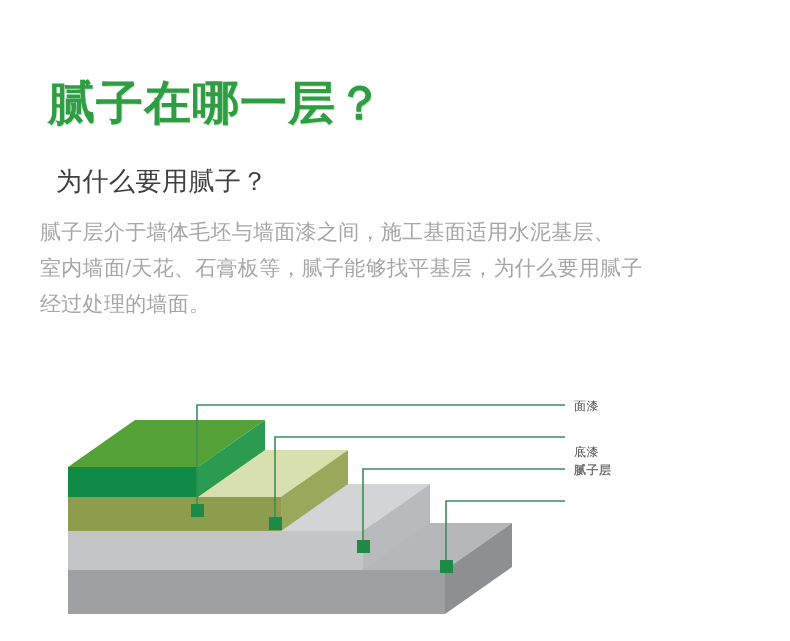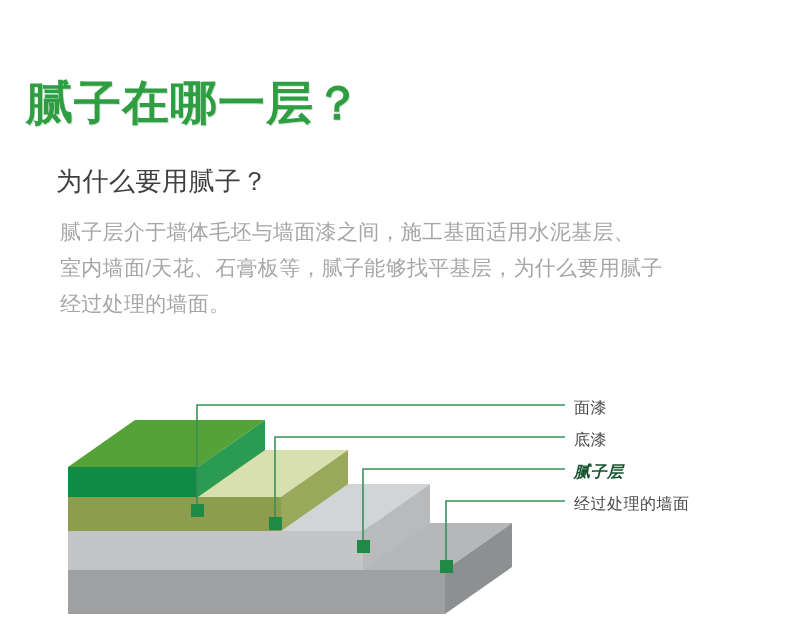--- a/index.html
+++ b/index.html
@@ -15,21 +15,21 @@
     position: relative;
   }
   .page {
     position: relative;
     width: 790px;
     height: 641px;
     background: #ffffff;
   }
   .title {
     position: absolute;
-    left: 26px;
+    left: 48px;
     top: 46px;
     font-size: 47px;
     font-weight: bold;
     color: #2f9e43;
     letter-spacing: 1px;
     line-height: 1.1;
     text-shadow: 1px 1px 0 rgba(120,180,130,0.35);
     white-space: nowrap;
   }
   .subtitle {
@@ -44,50 +44,48 @@
   }
   .body-copy {
     position: absolute;
     left: 40px;
     top: 214px;
     width: 730px;
     font-size: 21px;
     line-height: 36px;
     color: #a6a6a6;
     letter-spacing: 0.3px;
-    margin-left: 20px;
   }
   .body-copy p {
     margin: 0;
     white-space: nowrap;
   }
   .diagram-wrap {
     position: absolute;
     left: 0px;
     top: 378px;
     width: 790px;
     height: 258px;
   }
   .diagram-wrap svg {
     display: block;
   }
   .label {
     position: absolute;
-    font-size: 16px;
+    font-size: 12px;
     color: #4a4a4a;
     letter-spacing: 0.5px;
     white-space: nowrap;
   }
   .label.accent {
-    color: #14532d;
+    color: #737373;
     font-weight: bold;
-    font-style: italic;
   }
   #lbl-0 { left: 574px; top: 398px; }
-  #lbl-1 { left: 574px; top: 430px; }
+  #lbl-1 { left: 574px; top: 444px; }
   #lbl-2 { left: 574px; top: 462px; }
   #lbl-3 { left: 574px; top: 494px; }
 </style>
 </head>
 <body>
 
 <div class="page">
 
   <h1 class="title">腻子在哪一层？</h1>
 
@@ -138,15 +136,14 @@
         <rect x="269" y="139" width="13" height="13"></rect>
         <rect x="357" y="162" width="13" height="13"></rect>
         <rect x="440" y="182" width="13" height="13"></rect>
       </g>
     </svg>
   </div>
 
   <span class="label" id="lbl-0">面漆</span>
   <span class="label" id="lbl-1">底漆</span>
   <span class="label accent" id="lbl-2">腻子层</span>
-  <span class="label" id="lbl-3">经过处理的墙面</span>
 
 </div>
 
 </body></html>

